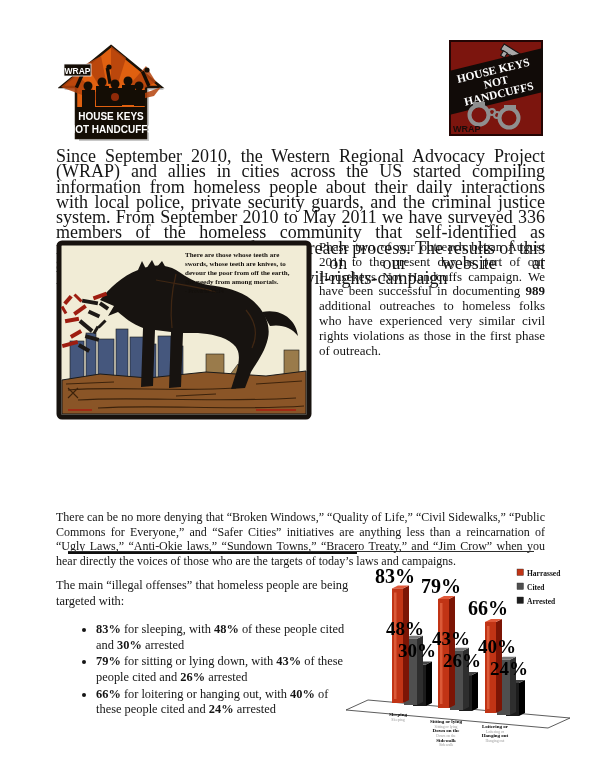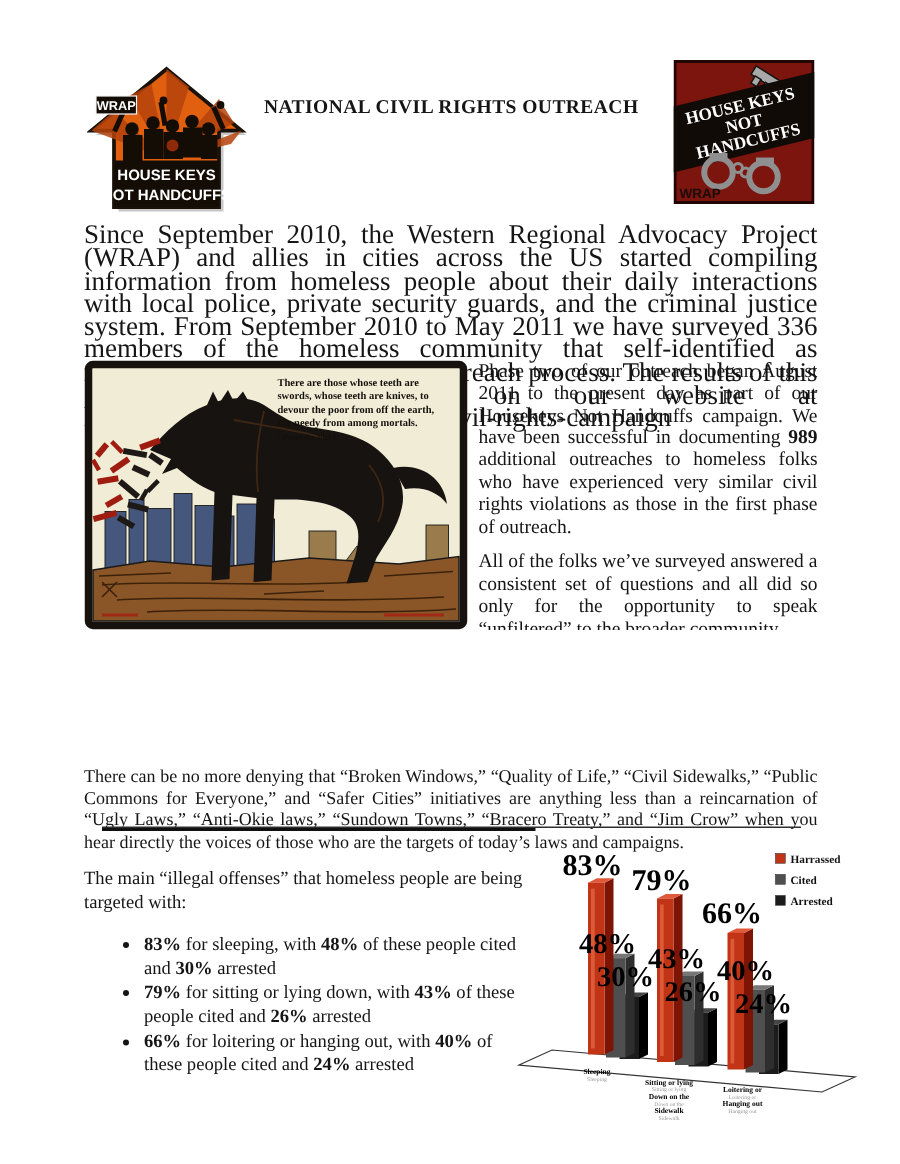--- a/index.html
+++ b/index.html
@@ -65,21 +65,20 @@
         <circle cx="89" cy="26" r="2.6"></circle>
     </g>
     <circle cx="57" cy="53" r="4" fill="#8f2a08"></circle>
     <rect x="18" y="63" width="70" height="31" fill="#140d05"></rect>
     <text x="53" y="76" text-anchor="middle" fill="#ffffff" class="sans" font-size="10" font-weight="bold">HOUSE KEYS</text>
     <text x="53" y="89" text-anchor="middle" fill="#ffffff" class="sans" font-size="10" font-weight="bold">NOT HANDCUFFS</text>
     <rect x="6" y="20" width="27" height="12" fill="#140d05" stroke="#f5f5f5" stroke-width="0.8"></rect>
     <text x="19.5" y="29.5" text-anchor="middle" fill="#ffffff" class="sans" font-size="8.5" font-weight="bold">WRAP</text>
   </svg>
 
-  <div class="abs title-line1">NATIONAL CIVIL RIGHTS OUTREACH</div>
 
   <svg class="abs" style="left:449px;top:40px" width="94" height="96" viewBox="0 0 94 96">
     <rect x="1" y="1" width="92" height="94" fill="#7c150e" stroke="#230504" stroke-width="2"></rect>
     <g transform="rotate(32 70 18)">
       <rect x="50" y="14" width="32" height="6.5" fill="#a8a8a8" stroke="#141414" stroke-width="1"></rect>
       <rect x="53" y="20" width="4.5" height="5.5" fill="#a8a8a8" stroke="#141414" stroke-width="1"></rect>
       <rect x="61" y="20" width="4.5" height="4.5" fill="#a8a8a8" stroke="#141414" stroke-width="1"></rect>
       <circle cx="85" cy="17" r="7.5" fill="#a8a8a8" stroke="#141414" stroke-width="1"></circle>
       <circle cx="85" cy="17" r="2.8" fill="#7c150e"></circle>
     </g>
@@ -168,21 +167,20 @@
       <g fill="#14100c" font-weight="bold">
         <text x="129" y="17" font-size="7">There are those whose teeth are</text>
         <text x="129" y="26" font-size="7">swords, whose teeth are knives, to</text>
         <text x="129" y="35" font-size="7">devour the poor from off the earth,</text>
         <text x="129" y="44" font-size="7">the needy from among mortals.</text>
         <text x="129" y="53" font-size="5.5">- Proverbs 30:14</text>
       </g>
     </svg>
     <div class="mediatext para">
       <p>Phase two of our outreach began August 2011 to the present day as part of our Housekeys Not Handcuffs campaign. We have been successful in documenting <b>989</b> additional outreaches to homeless folks who have experienced very similar civil rights violations as those in the first phase of outreach.</p>
-      <p>All of the folks we’ve surveyed answered a consistent set of questions and all did so only for the opportunity to speak “unfiltered” to the broader community</p>
     </div>
   </div>
 
   <div id="p4" class="abs para">There can be no more denying that “Broken Windows,” “Quality of Life,” “Civil Sidewalks,” “Public Commons for Everyone,” and “Safer Cities” initiatives are anything less than a reincarnation of “Ugly Laws,” “Anti-Okie laws,” “Sundown Towns,” “Bracero Treaty,” and “Jim Crow” when you hear directly the voices of those who are the targets of today’s laws and campaigns.</div>
 
   <div id="divider" class="abs">
       <div class="seg"></div>
     </div>
 
   <div id="offenses" class="abs">

